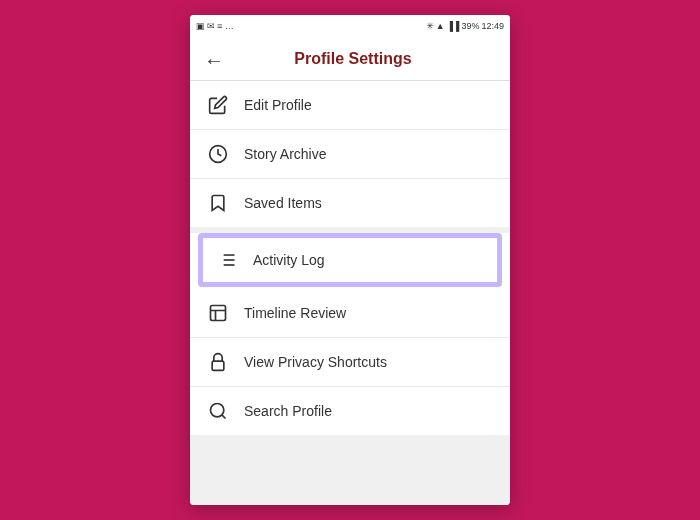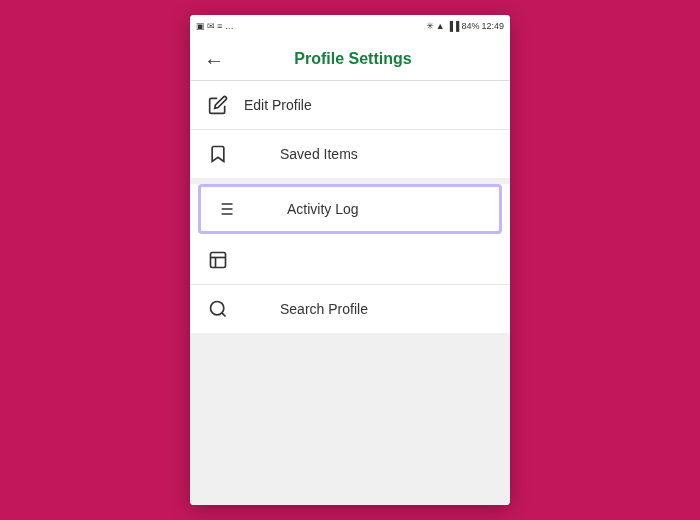--- a/index.html
+++ b/index.html
@@ -57,21 +57,21 @@
       font-size: 20px;
       color: #333;
       cursor: pointer;
       margin-right: 10px;
     }
     .header-title {
       flex: 1;
       text-align: center;
       font-size: 16px;
       font-weight: bold;
-      color: #15803d;
+      color: #7f1d1d;
       margin-right: 24px;
     }
     
     .content {
       flex: 1;
       overflow-y: auto;
       background: #f0f0f0;
     }
     .menu-group {
       background: #fff;
@@ -81,24 +81,23 @@
       display: flex;
       align-items: center;
       padding: 12px 16px;
       border-bottom: 1px solid #e8e8e8;
       cursor: pointer;
       background: #fff;
       position: relative;
     }
     .menu-item:last-child {
       border-bottom: none;
-      gap: 36px;
     }
     .menu-item.highlighted {
-      border: 3px solid #c4b5fd;
+      border: 5px solid #c4b5fd;
       border-radius: 4px;
       margin: 2px 8px;
       padding: 10px 12px;
     }
     .menu-icon {
       width: 24px;
       height: 24px;
       margin-right: 14px;
       display: flex;
       align-items: center;
@@ -120,41 +119,50 @@
 <div class="phone-container">
 
   <div class="status-bar">
     <div class="status-left">
       <span>▣ ✉ ≡ …</span>
     </div>
     <div class="status-right">
       <span>✳</span>
       <span>▲</span>
       <span>▐▐</span>
-      <span>84%</span>
+      <span>39%</span>
       <span>12:49</span>
     </div>
   </div>
 
   <div class="header">
     <span class="header-back">←</span>
     <span class="header-title">Profile Settings</span>
   </div>
 
   <div class="content">
 
     <div class="menu-group">
       <div class="menu-item">
         <div class="menu-icon">
           <svg viewBox="0 0 24 24" fill="none" stroke="#333" stroke-width="2">
             <path d="M11 4H4a2 2 0 0 0-2 2v14a2 2 0 0 0 2 2h14a2 2 0 0 0 2-2v-7"></path>
             <path d="M18.5 2.5a2.121 2.121 0 0 1 3 3L12 15l-4 1 1-4 9.5-9.5z"></path>
           </svg>
         </div>
         <span class="menu-label">Edit Profile</span>
+      </div>
+      <div class="menu-item">
+        <div class="menu-icon">
+          <svg viewBox="0 0 24 24" fill="none" stroke="#333" stroke-width="2">
+            <circle cx="12" cy="12" r="10"></circle>
+            <polyline points="12 6 12 12 16 14"></polyline>
+          </svg>
+        </div>
+        <span class="menu-label">Story Archive</span>
       </div>
       <div class="menu-item">
         <div class="menu-icon">
           <svg viewBox="0 0 24 24" fill="none" stroke="#333" stroke-width="2">
             <path d="M19 21l-7-5-7 5V5a2 2 0 0 1 2-2h10a2 2 0 0 1 2 2z"></path>
           </svg>
         </div>
         <span class="menu-label">Saved Items</span>
       </div>
     </div>
@@ -178,20 +186,30 @@
 
       </div>
       <div class="menu-item">
         <div class="menu-icon">
           <svg viewBox="0 0 24 24" fill="none" stroke="#333" stroke-width="2">
             <rect x="3" y="3" width="18" height="18" rx="2"></rect>
             <line x1="3" y1="9" x2="21" y2="9"></line>
             <line x1="9" y1="21" x2="9" y2="9"></line>
           </svg>
         </div>
+        <span class="menu-label">Timeline Review</span>
+      </div>
+      <div class="menu-item">
+        <div class="menu-icon">
+          <svg viewBox="0 0 24 24" fill="none" stroke="#333" stroke-width="2">
+            <rect x="5" y="11" width="14" height="11" rx="2"></rect>
+            <path d="M7 11V7a5 5 0 0 1 10 0v4"></path>
+          </svg>
+        </div>
+        <span class="menu-label">View Privacy Shortcuts</span>
       </div>
       <div class="menu-item">
         <div class="menu-icon">
           <svg viewBox="0 0 24 24" fill="none" stroke="#333" stroke-width="2">
             <circle cx="11" cy="11" r="8"></circle>
             <line x1="21" y1="21" x2="16.65" y2="16.65"></line>
           </svg>
         </div>
         <span class="menu-label">Search Profile</span>
       </div>

